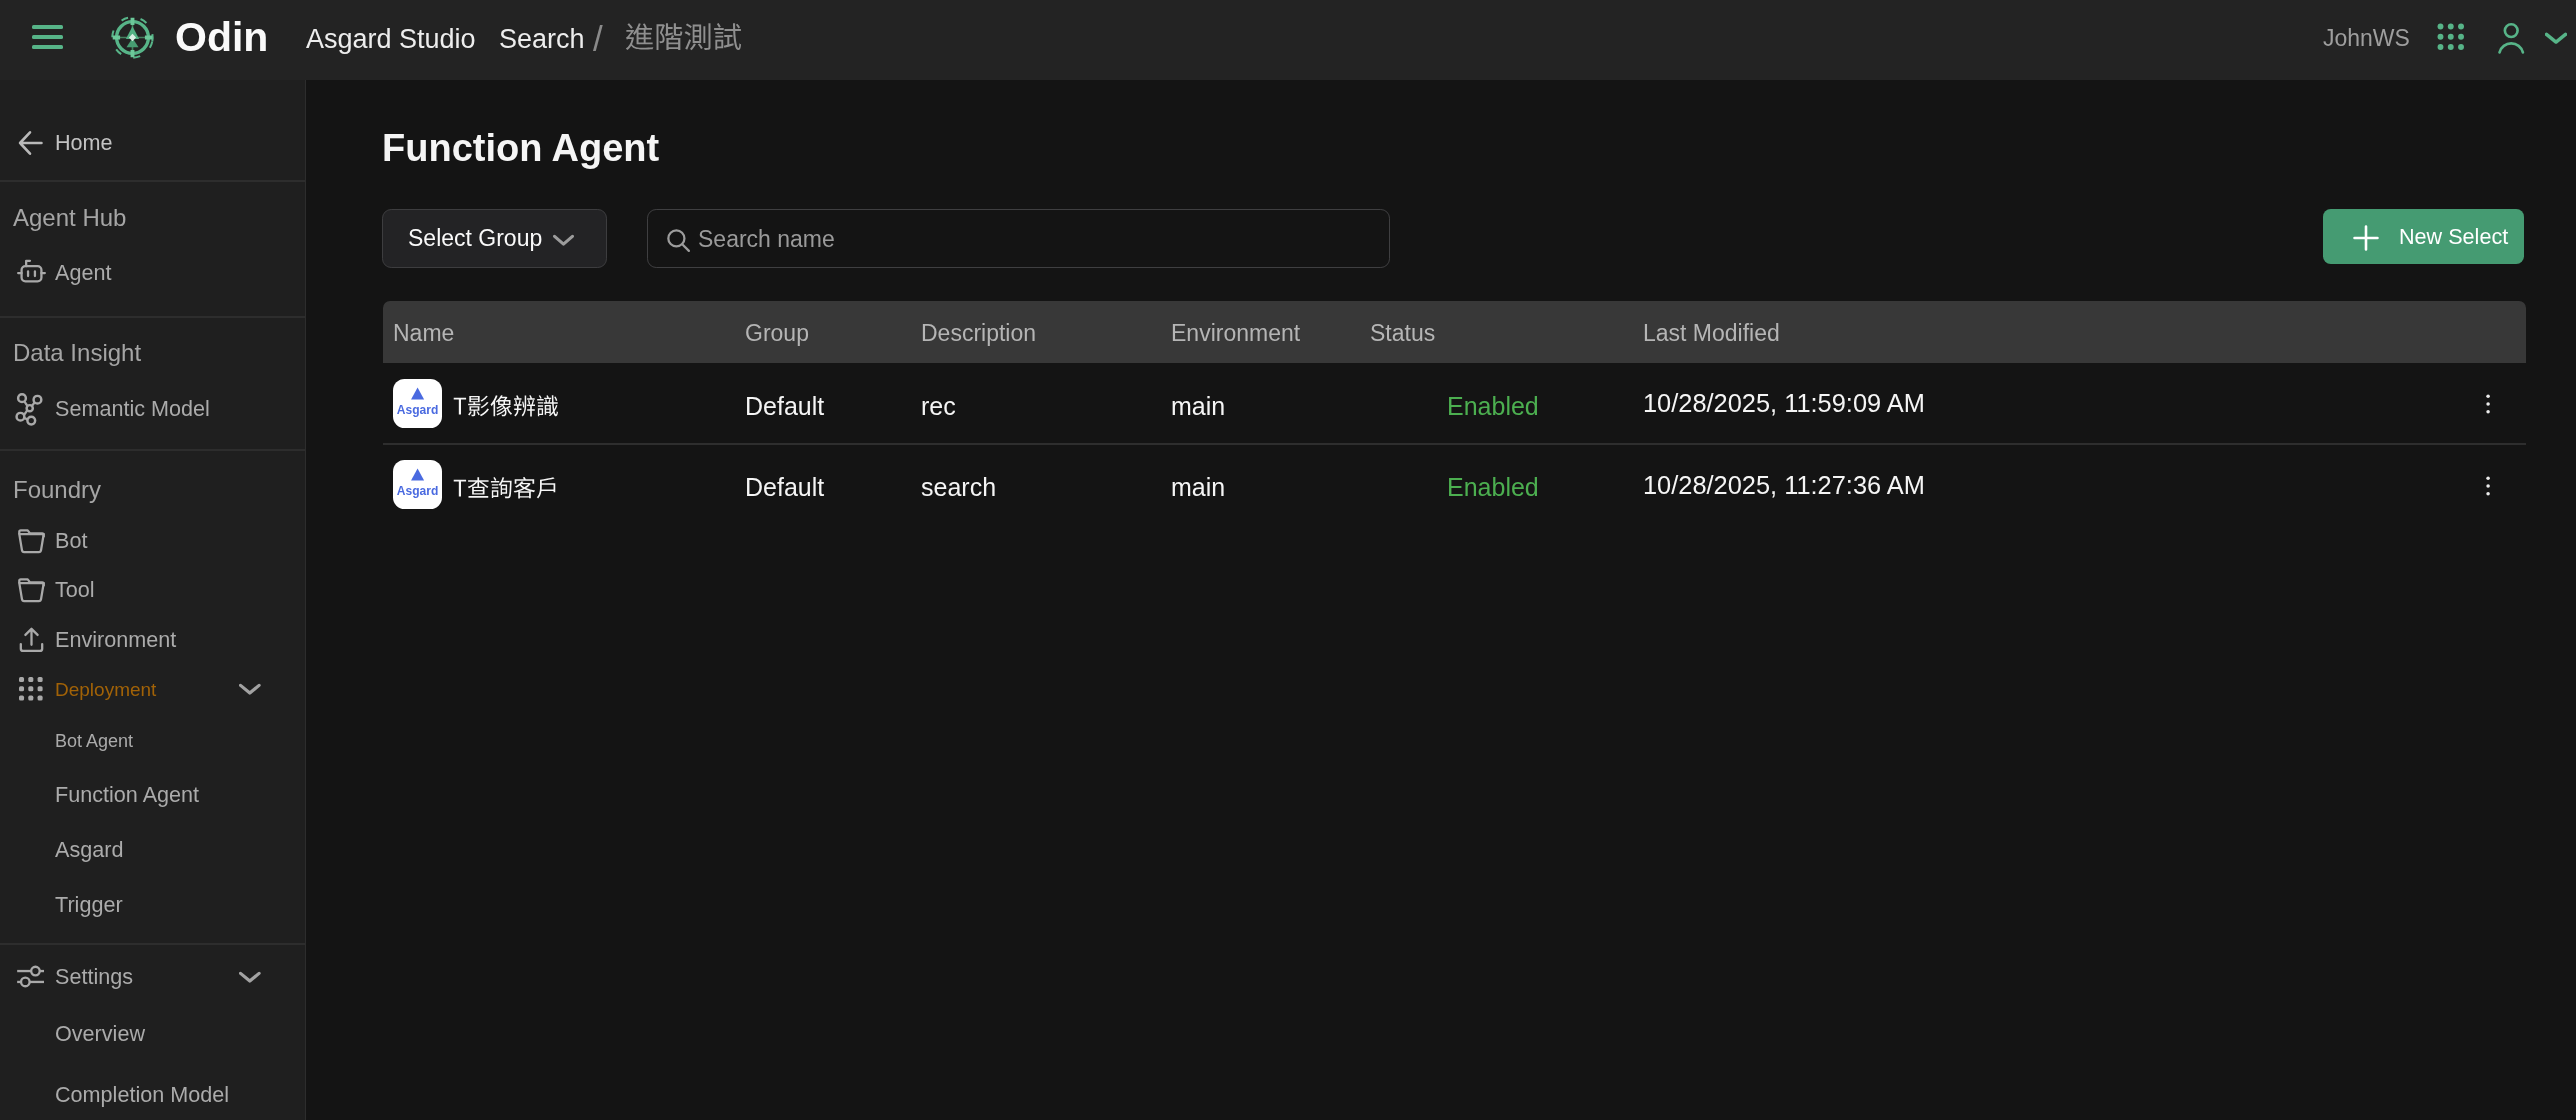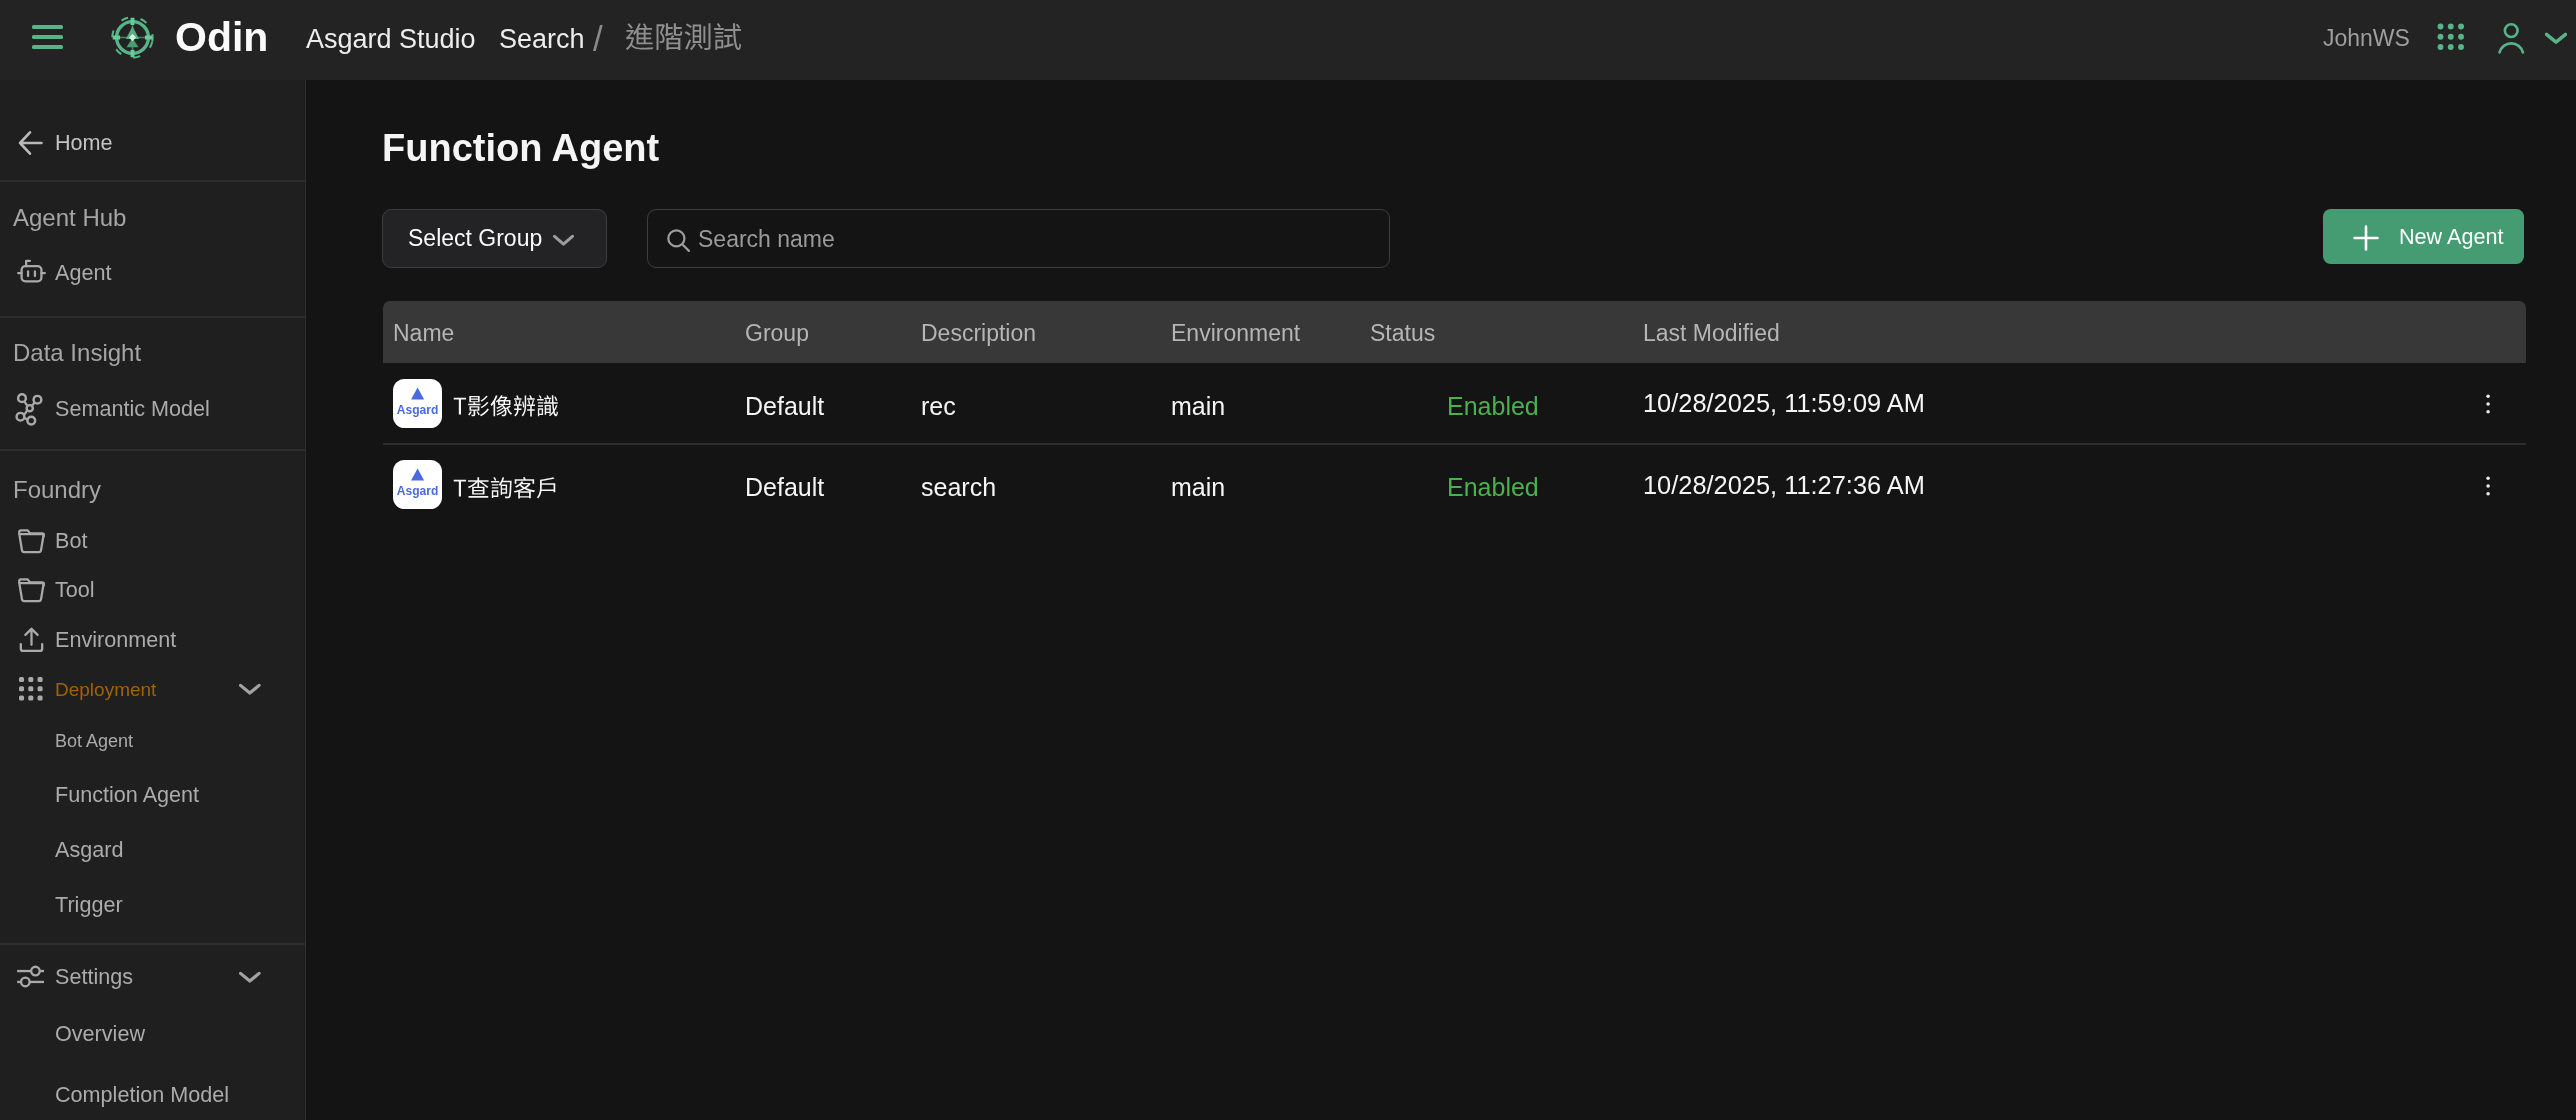--- a/index.html
+++ b/index.html
@@ -147,21 +147,21 @@
 <svg class="abs" style="left:667px;top:229px" width="25" height="25" viewBox="0 0 32 32" fill="none">
     <circle cx="12" cy="12" r="10.3" stroke="#9c9c9c" stroke-width="2.9"></circle>
     <line x1="19.5" y1="19.5" x2="28" y2="28" stroke="#9c9c9c" stroke-width="2.9" stroke-linecap="round"></line>
   </svg>
 <div class="txt vc" style="left:698px;top:239px;font-size:23px;color:#9a9a9a">Search name</div>
 
 <div class="abs" style="left:2323px;top:209px;width:201px;height:55px;background:#459b72;border-radius:7.7px"></div>
 <svg class="abs" style="left:2353px;top:225px" width="26" height="26" viewBox="0 0 34 34" fill="none">
     <path d="M17 2 V32 M2 17 H32" stroke="#fff" stroke-width="3.4" stroke-linecap="round"></path>
   </svg>
-<div class="txt vc" style="left:2399px;top:237px;font-size:21.6px;color:#fff">New Agent</div>
+<div class="txt vc" style="left:2399px;top:237px;font-size:21.6px;color:#fff">New Select</div>
 
 <div class="abs" style="left:383px;top:301px;width:2143px;height:62px;background:#383838;border-radius:7px 7px 0 0"></div>
 <div class="txt vc" style="left:393px;top:333px;font-size:23px;color:#b5b5b5">Name</div>
 <div class="txt vc" style="left:745px;top:333px;font-size:23px;color:#b5b5b5">Group</div>
 <div class="txt vc" style="left:921px;top:333px;font-size:23px;color:#b5b5b5">Description</div>
 <div class="txt vc" style="left:1171px;top:333px;font-size:23px;color:#b5b5b5">Environment</div>
 <div class="txt vc" style="left:1370px;top:333px;font-size:23px;color:#b5b5b5">Status</div>
 <div class="txt vc" style="left:1643px;top:333px;font-size:23px;color:#b5b5b5">Last Modified</div>
 
 <div class="abs" style="left:393px;top:379px;width:49px;height:49px;background:#fff;border-radius:11.5px"></div>

